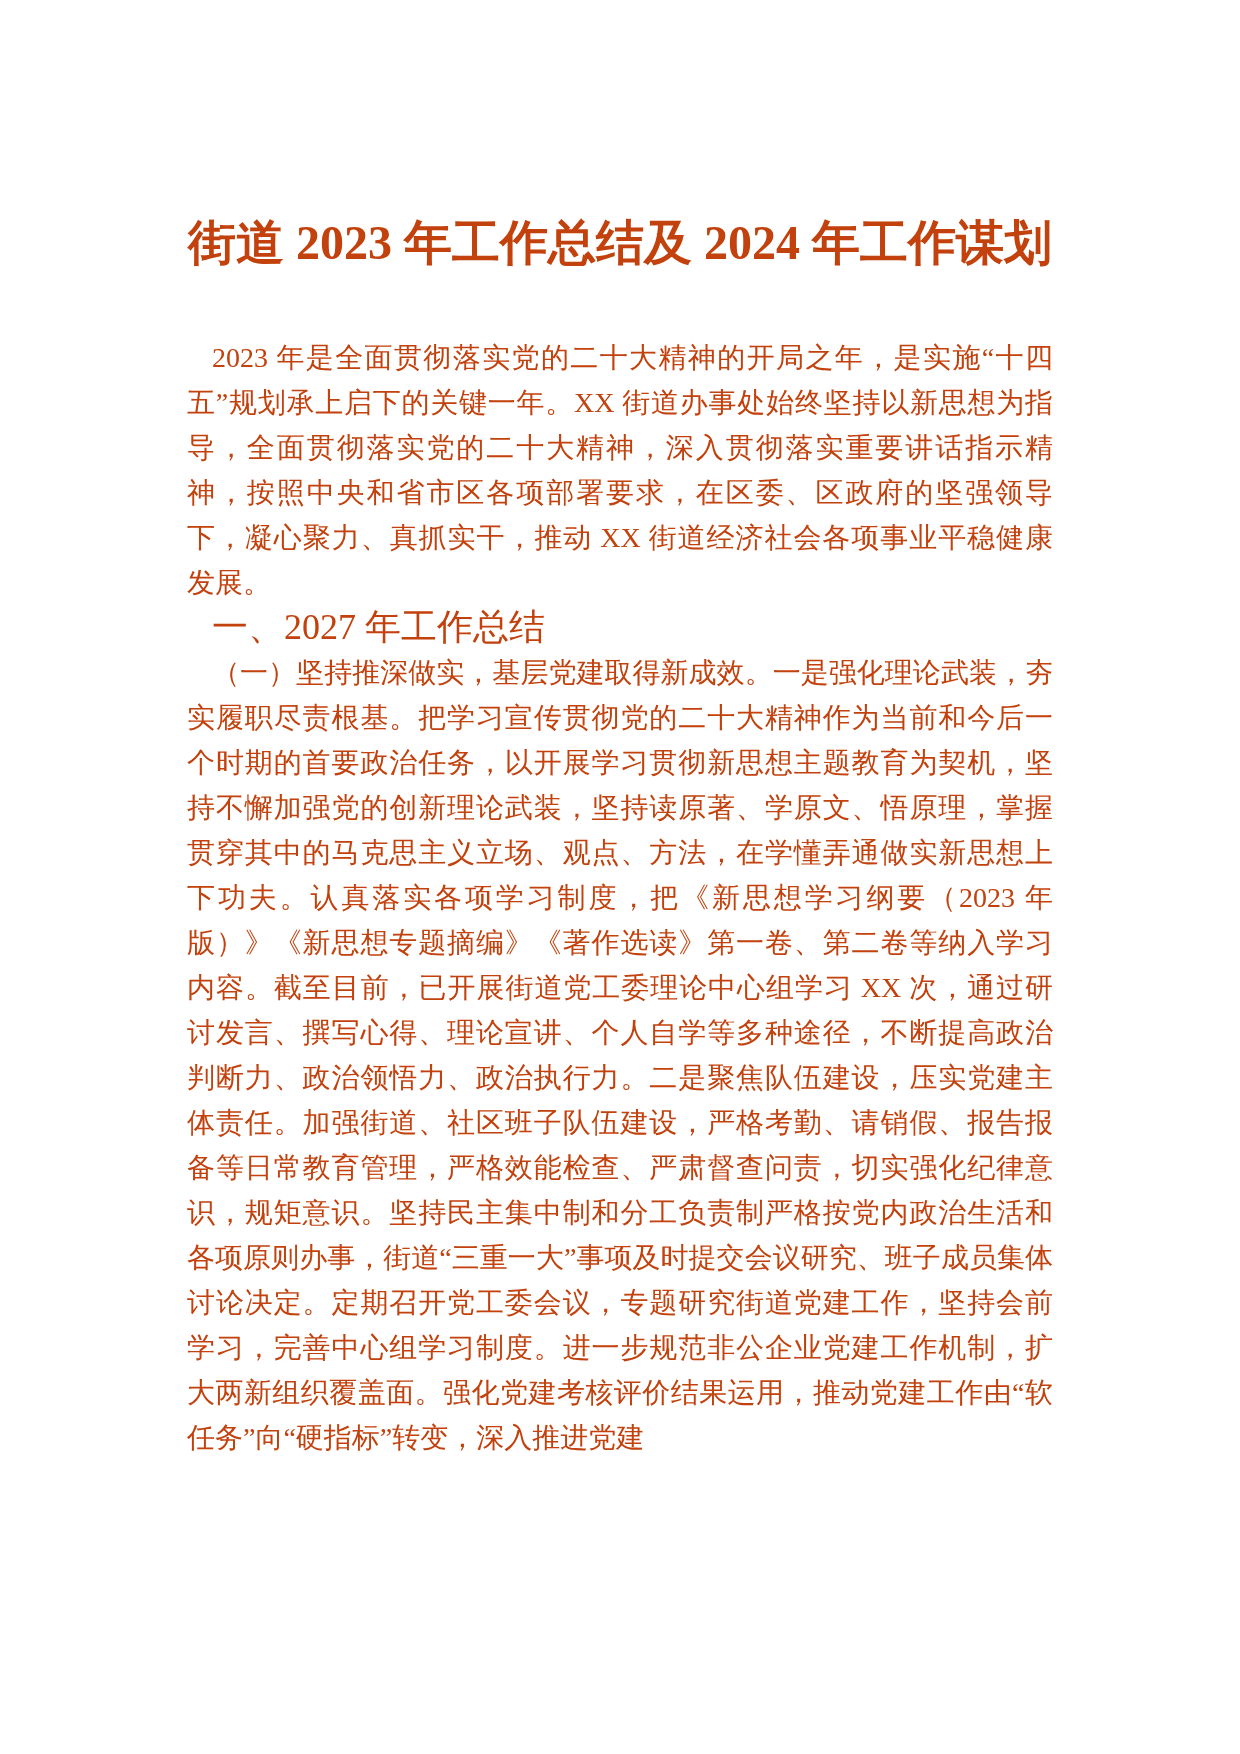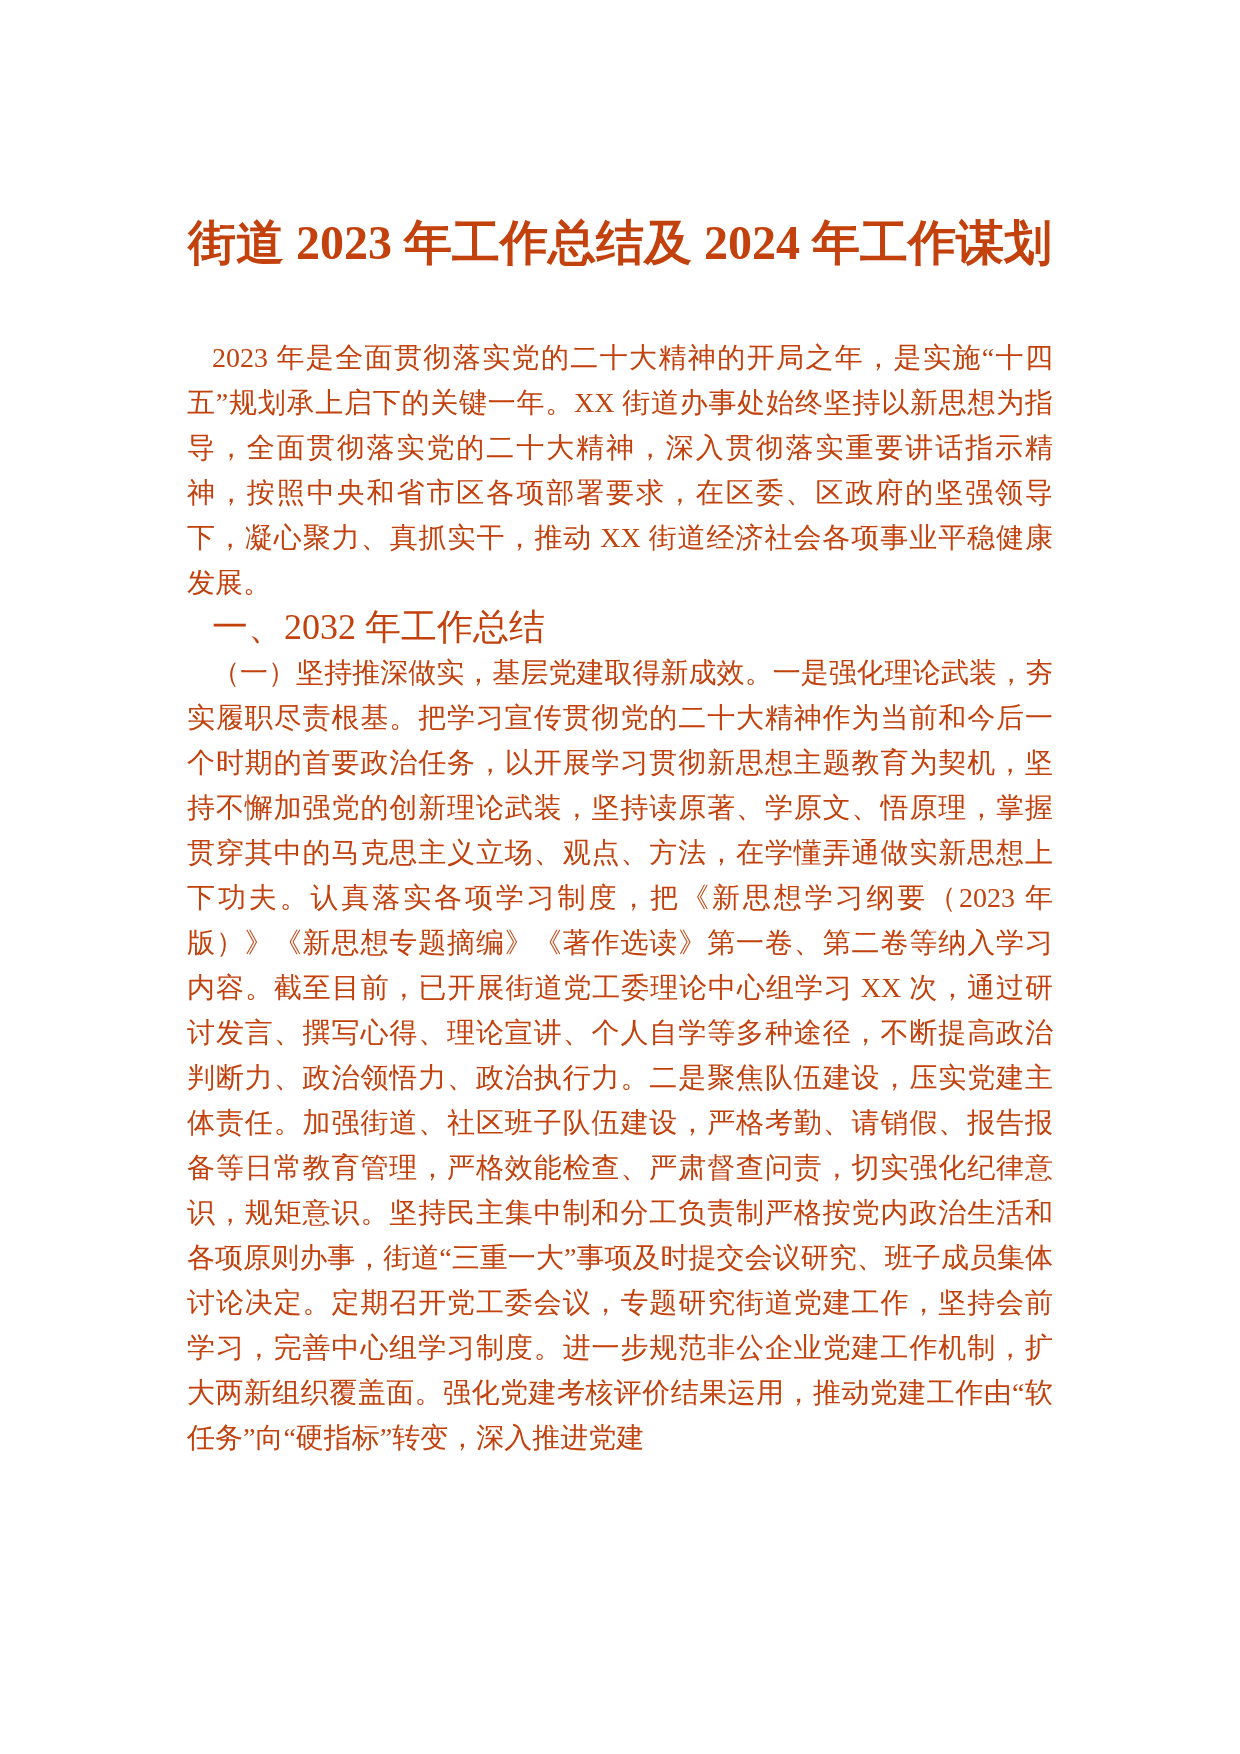--- a/index.html
+++ b/index.html
@@ -51,17 +51,17 @@
 </style>
 </head>
 <body>
 
 <div class="page">
   <h1 class="doc-title">街道 2023 年工作总结及 2024 年工作谋划</h1>
 
   <div class="doc-content">
     <p class="para">2023 年是全面贯彻落实党的二十大精神的开局之年，是实施“十四五”规划承上启下的关键一年。XX 街道办事处始终坚持以新思想为指导，全面贯彻落实党的二十大精神，深入贯彻落实重要讲话指示精神，按照中央和省市区各项部署要求，在区委、区政府的坚强领导下，凝心聚力、真抓实干，推动 XX 街道经济社会各项事业平稳健康发展。</p>
 
-    <h2 class="section-heading">一、2032 年工作总结</h2>
+    <h2 class="section-heading">一、2027 年工作总结</h2>
 
     <p class="para">（一）坚持推深做实，基层党建取得新成效。一是强化理论武装，夯实履职尽责根基。把学习宣传贯彻党的二十大精神作为当前和今后一个时期的首要政治任务，以开展学习贯彻新思想主题教育为契机，坚持不懈加强党的创新理论武装，坚持读原著、学原文、悟原理，掌握贯穿其中的马克思主义立场、观点、方法，在学懂弄通做实新思想上下功夫。认真落实各项学习制度，把《新思想学习纲要（2023 年版）》《新思想专题摘编》《著作选读》第一卷、第二卷等纳入学习内容。截至目前，已开展街道党工委理论中心组学习 XX 次，通过研讨发言、撰写心得、理论宣讲、个人自学等多种途径，不断提高政治判断力、政治领悟力、政治执行力。二是聚焦队伍建设，压实党建主体责任。加强街道、社区班子队伍建设，严格考勤、请销假、报告报备等日常教育管理，严格效能检查、严肃督查问责，切实强化纪律意识，规矩意识。坚持民主集中制和分工负责制严格按党内政治生活和各项原则办事，街道“三重一大”事项及时提交会议研究、班子成员集体讨论决定。定期召开党工委会议，专题研究街道党建工作，坚持会前学习，完善中心组学习制度。进一步规范非公企业党建工作机制，扩大两新组织覆盖面。强化党建考核评价结果运用，推动党建工作由“软任务”向“硬指标”转变，深入推进党建</p>
   </div>
 </div>
 
 </body></html>

